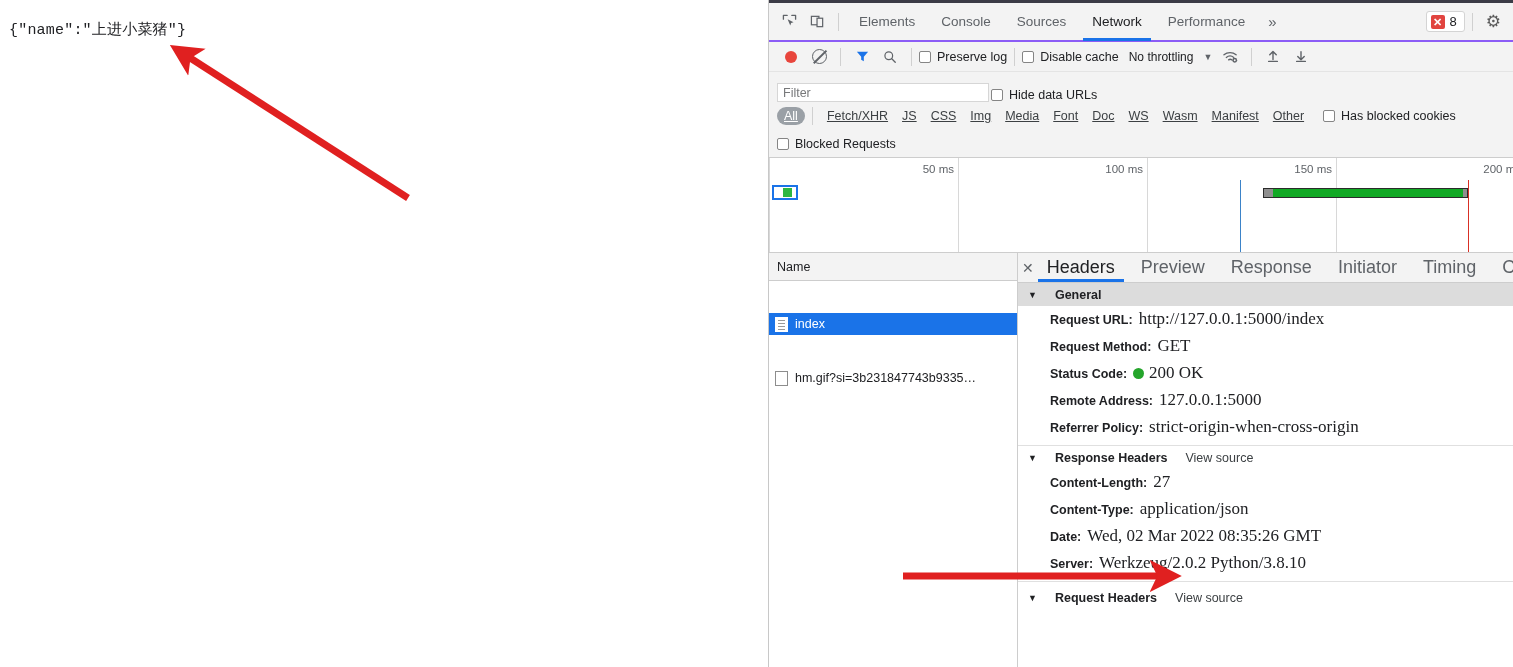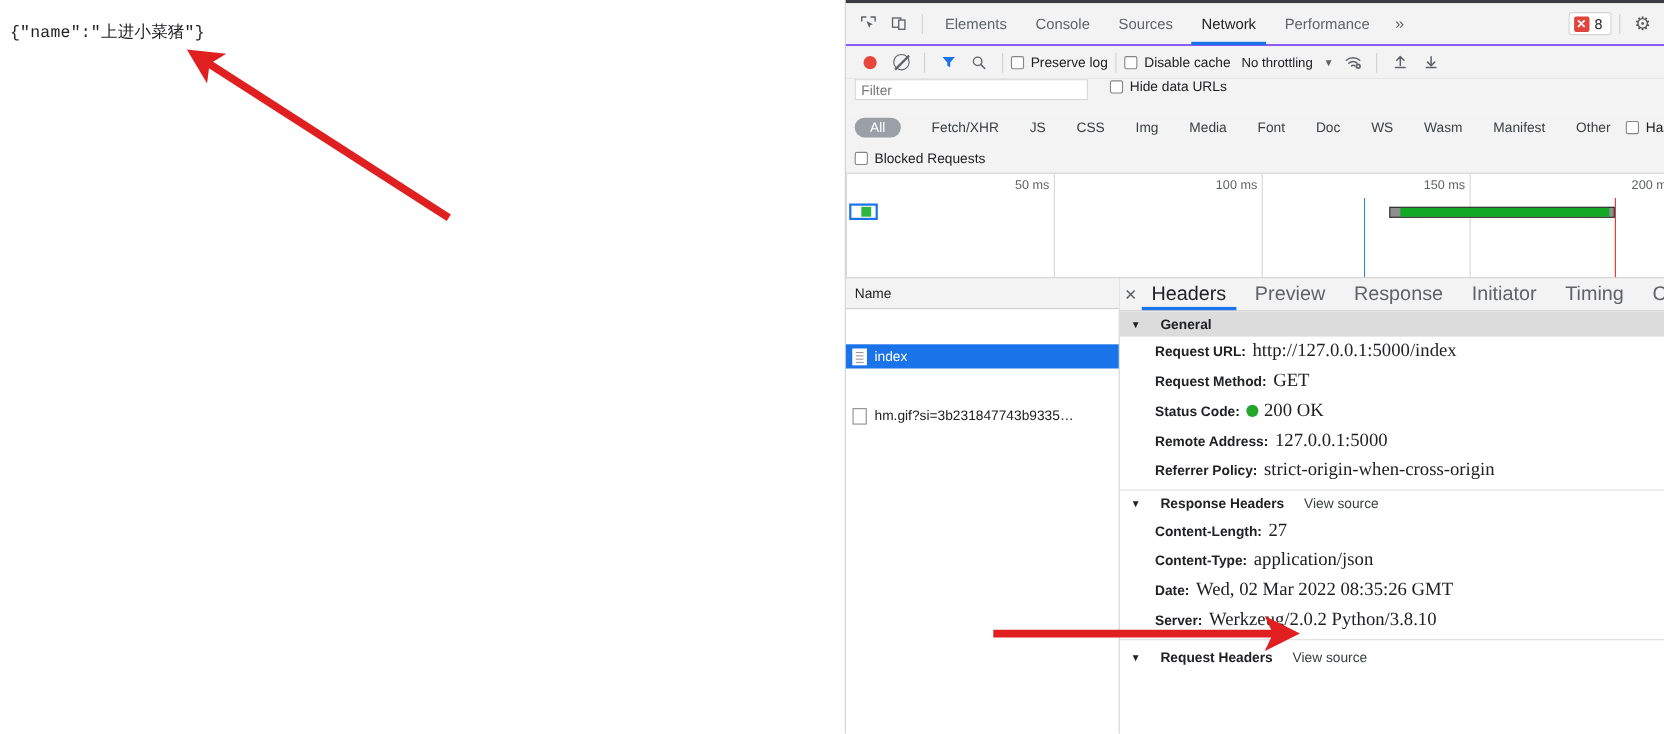--- a/index.html
+++ b/index.html
@@ -87,37 +87,37 @@
   .cb-label { display: flex; align-items: center; gap: 6px; font-size: 12.5px;
               color: #202124; cursor: pointer; white-space: nowrap; }
   .cbox { width: 12px; height: 12px; border: 1.3px solid #858585;
           border-radius: 2px; background: #fff; flex: 0 0 auto; }
   .throttle { font-size: 12px; color: #202124; cursor: pointer; white-space: nowrap; }
   .caret { font-size: 9px; color: #5f6368; margin: 0 4px 0 10px; cursor: pointer; }
 
   
   .dt-filterbar {
     flex: 0 0 auto; height: 30px; background: #f3f3f3;
-    display: flex; align-items: flex-start; padding: 0 8px; gap: 20px;
+    display: flex; align-items: flex-end; padding: 0 8px; gap: 2px;
   }
   .filter-input {
     width: 212px; height: 19px; border: 1px solid #d6d6d6; background: #fff;
     font-size: 12.5px; padding: 0 5px; color: #202124;
     font-family: "Liberation Sans", sans-serif;
   }
   .filter-input::placeholder { color: #77787a; }
 
   
   .dt-types {
     flex: 0 0 auto; height: 28px; background: #f3f3f3;
     display: flex; align-items: center; padding: 0 8px; gap: 0;
   }
   .type-chip {
-    font-size: 12.5px; color: #3c4043; padding: 2px 14px; border-radius: 9px;
-    cursor: pointer; white-space: nowrap;
+    font-size: 12.5px; color: #3c4043; padding: 2px 7px; border-radius: 9px;
+    cursor: pointer; white-space: nowrap; text-decoration: underline;
   }
   .type-chip.sel { background: #9aa0a6; color: #fff; }
 
   
   .dt-blocked {
     flex: 0 0 auto; height: 28px; background: #f3f3f3;
     display: flex; align-items: center; padding: 0 8px;
     border-bottom: 1px solid #cdcdcd;
   }
 

